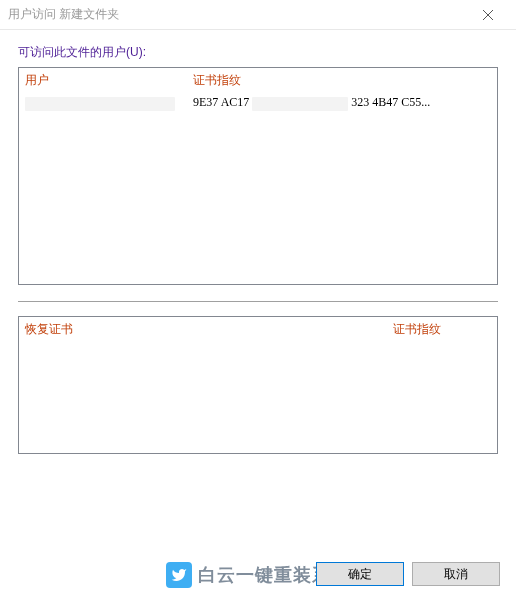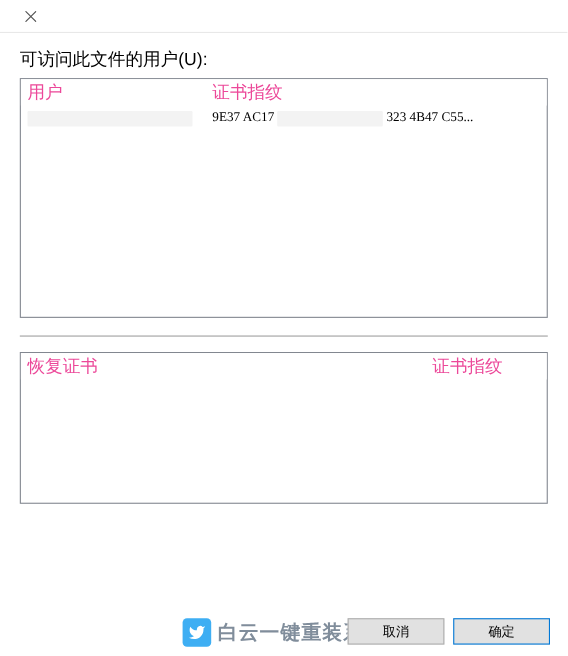--- a/index.html
+++ b/index.html
@@ -34,41 +34,41 @@
       justify-content: center;
       color: #666;
       cursor: pointer;
     }
     .titlebar-close svg { width: 10px; height: 10px; }
     .content {
       padding: 14px 18px 12px 18px;
     }
     .section-label {
       margin-bottom: 6px;
-      font-size: 16px;
-      color: #000000;
+      font-size: 12px;
+      color: #4c1d95;
     }
     .listbox {
       border: 1px solid #828790;
       background: #ffffff;
       width: 100%;
     }
     .listbox.top { height: 218px; }
     .listbox.bottom { height: 138px; font-family: Liberation Mono, monospace; }
     .listbox-header {
       display: flex;
       height: 24px;
       align-items: center;
       background: #ffffff;
       border-bottom: 0px solid #e5e5e5;
     }
     .listbox-header .col {
       padding: 3px 6px;
-      font-size: 16px;
-      color: #ec4899;
+      font-size: 12px;
+      color: #c2410c;
     }
     .listbox-row {
       display: flex;
       height: 22px;
       align-items: center;
       font-family: Liberation Serif, serif;
     }
     .listbox-row .cell {
       padding: 2px 6px;
       font-size: 12px;
@@ -138,20 +138,21 @@
       font-size: 18px;
       font-weight: 600;
       color: #6b7a8a;
       letter-spacing: 1px;
     }
   </style>
 </head>
 <body>
 
 <div class="titlebar">
+  <div class="titlebar-title">用户访问 新建文件夹</div>
   <div class="titlebar-close">
     <svg viewBox="0 0 10 10">
         <path d="M0 0 L10 10 M10 0 L0 10" stroke="#555" stroke-width="1" fill="none"></path>
       </svg>
   </div>
 </div>
 
 <div class="content">
 
   <div class="section-label">可访问此文件的用户(U):</div>
@@ -190,15 +191,15 @@
     <svg viewBox="0 0 24 24">
         <path d="M23 3a10.9 10.9 0 0 1-3.14 1.53A4.48 4.48 0 0 0 12 8v1A10.66 10.66 0 0 1 3 4s-4 9 5 13a11.64 11.64 0 0 1-7 2c9 5 20 0 20-11.5a4.5 4.5 0 0 0-.08-.83A7.72 7.72 0 0 0 23 3z"></path>
       </svg>
   </div>
   <div>
     <div class="wtext">白云一键重装系统</div>
   </div>
 </div>
 
 <div class="button-row">
+  <button class="btn default">确定</button>
   <button class="btn">取消</button>
-  <button class="btn default">确定</button>
 </div>
 
 </body></html>

